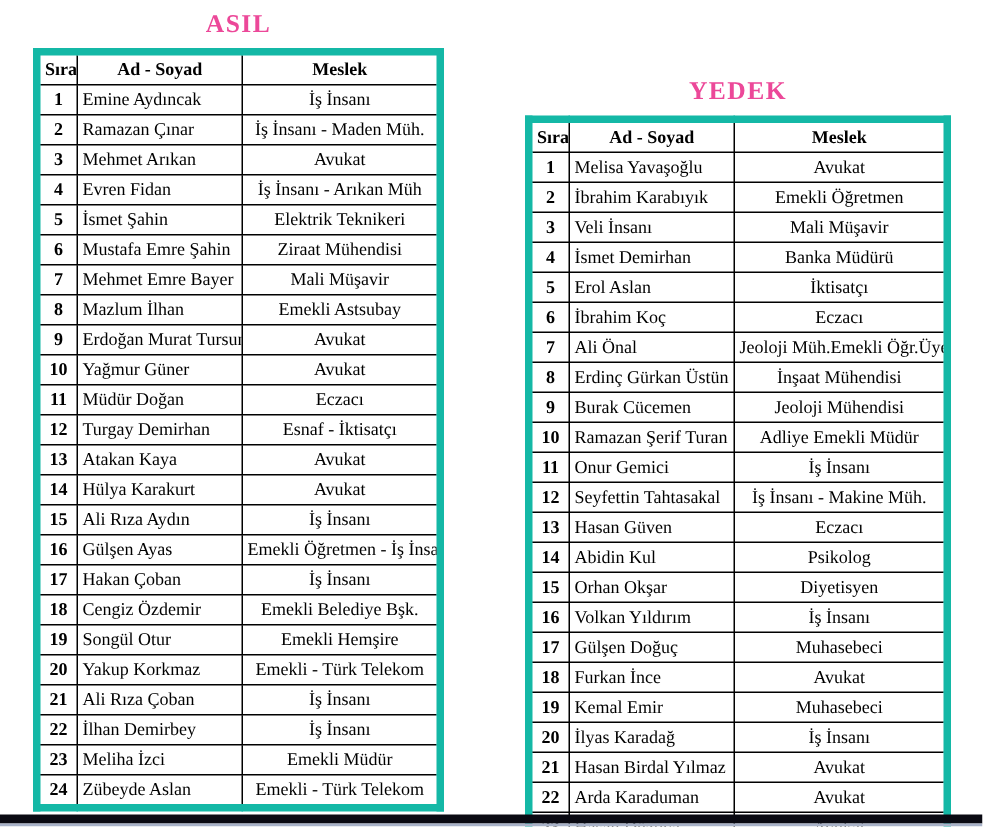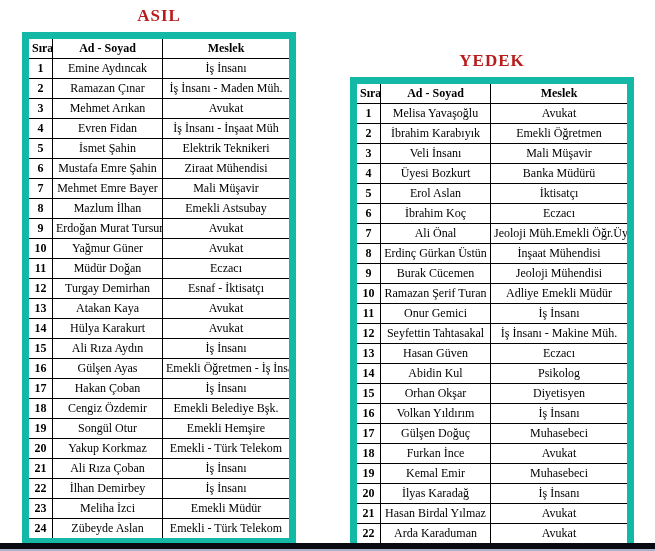--- a/index.html
+++ b/index.html
@@ -12,45 +12,45 @@
   }
   .table-block { position: absolute; top: 5px; }
   .table-block.asil  { left: 22px;  width: 274px; }
   .table-block.yedek { left: 350px; width: 284px; margin-top: 45px; }
   .list-title {
     margin: 0 0 5px 0;
     text-align: center;
     font-size: 17px;
     font-weight: bold;
     letter-spacing: 1px;
-    color: #b91c1c;
+    color: #ec4899;
     height: 22px;
     line-height: 22px;
   }
   table.roster {
     width: 100%;
     border-collapse: collapse;
     table-layout: fixed;
-    border: 7px solid #14b8a6;
+    border: 5px solid #14b8a6;
   }
   table.roster th, table.roster td {
     border: 1px solid #000;
     height: 19px;
     padding: 0 3px;
     font-size: 12px;
     line-height: 19px;
     color: #000;
     overflow: hidden;
     white-space: nowrap;
   }
   table.roster th { font-weight: bold; text-align: center; }
   col.c-no   { width: 27px; }
   col.c-name { width: 110px; }
   td.col-no   { text-align: center; font-weight: bold; padding: 0 1px; }
-  td.col-name { text-align: center; }
+  td.col-name { text-align: left; }
   td.col-job  { text-align: center; }
   .bottom-bar {
     position: absolute;
     left: 0; right: 0; bottom: 2px;
     height: 6px;
   }
   .bottom-bar-edge {
     position: absolute;
     left: 0; right: 0; bottom: 0;
     height: 2px;
@@ -86,21 +86,21 @@
           <td class="col-job">İş İnsanı - Maden Müh.</td>
         </tr>
         <tr>
           <td class="col-no">3</td>
           <td class="col-name">Mehmet Arıkan</td>
           <td class="col-job">Avukat</td>
         </tr>
         <tr>
           <td class="col-no">4</td>
           <td class="col-name">Evren Fidan</td>
-          <td class="col-job">İş İnsanı - İnşaat Müh</td>
+          <td class="col-job">İş İnsanı - Arıkan Müh</td>
         </tr>
         <tr>
           <td class="col-no">5</td>
           <td class="col-name">İsmet Şahin</td>
           <td class="col-job">Elektrik Teknikeri</td>
         </tr>
         <tr>
           <td class="col-no">6</td>
           <td class="col-name">Mustafa Emre Şahin</td>
           <td class="col-job">Ziraat Mühendisi</td>
@@ -225,21 +225,21 @@
           <td class="col-name">İbrahim Karabıyık</td>
           <td class="col-job">Emekli Öğretmen</td>
         </tr>
         <tr>
           <td class="col-no">3</td>
           <td class="col-name">Veli İnsanı</td>
           <td class="col-job">Mali Müşavir</td>
         </tr>
         <tr>
           <td class="col-no">4</td>
-          <td class="col-name">Üyesi Bozkurt</td>
+          <td class="col-name">İsmet Demirhan</td>
           <td class="col-job">Banka Müdürü</td>
         </tr>
         <tr>
           <td class="col-no">5</td>
           <td class="col-name">Erol Aslan</td>
           <td class="col-job">İktisatçı</td>
         </tr>
         <tr>
           <td class="col-no">6</td>
           <td class="col-name">İbrahim Koç</td>

